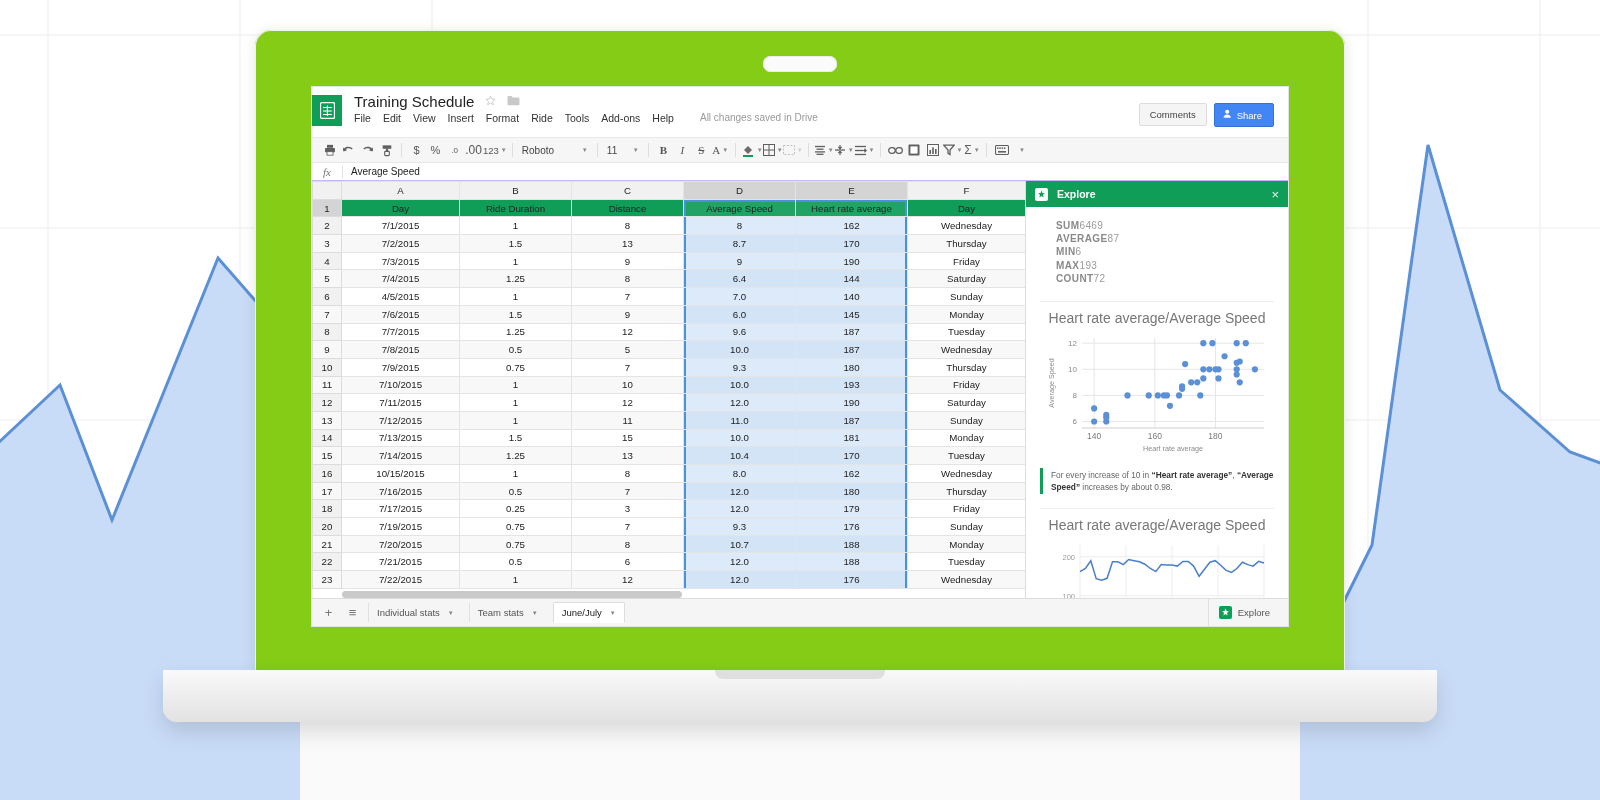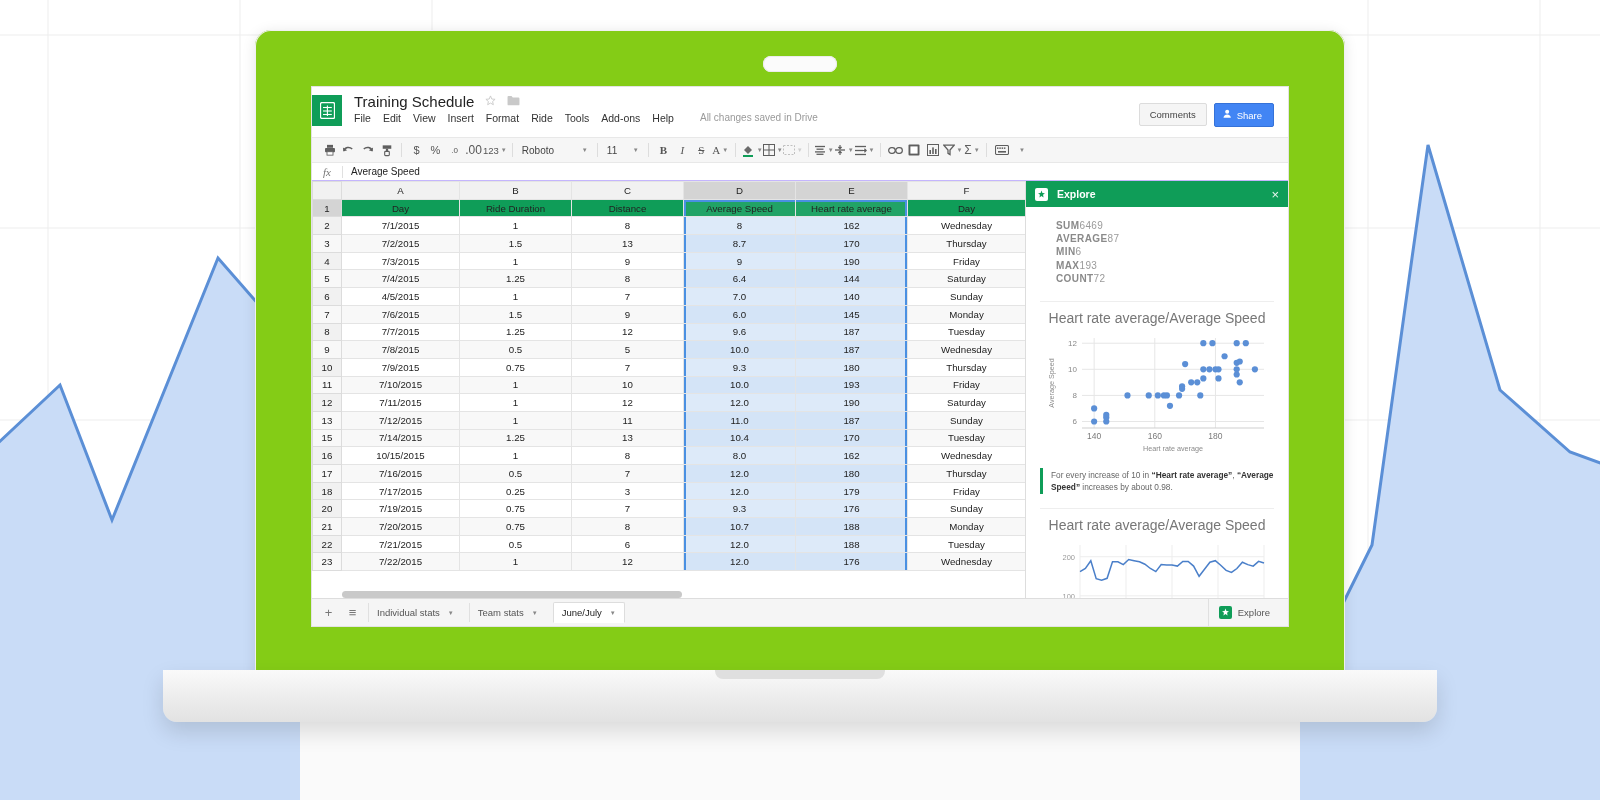--- a/index.html
+++ b/index.html
@@ -516,20 +516,29 @@
                     <td class="">Saturday</td>
                   </tr>
                   <tr class="alt">
                     <td class="rowhdr">13</td>
                     <td class="">7/12/2015</td>
                     <td class="">1</td>
                     <td class="">11</td>
                     <td class="selcol sel-left">11.0</td>
                     <td class="selcol sel-right">187</td>
                     <td class="">Sunday</td>
+                  </tr>
+                  <tr class="">
+                    <td class="rowhdr">14</td>
+                    <td class="">7/13/2015</td>
+                    <td class="">1.5</td>
+                    <td class="">15</td>
+                    <td class="selcol sel-left">10.0</td>
+                    <td class="selcol sel-right">181</td>
+                    <td class="">Monday</td>
                   </tr>
                   <tr class="alt">
                     <td class="rowhdr">15</td>
                     <td class="">7/14/2015</td>
                     <td class="">1.25</td>
                     <td class="">13</td>
                     <td class="selcol sel-left">10.4</td>
                     <td class="selcol sel-right">170</td>
                     <td class="">Tuesday</td>
                   </tr>

